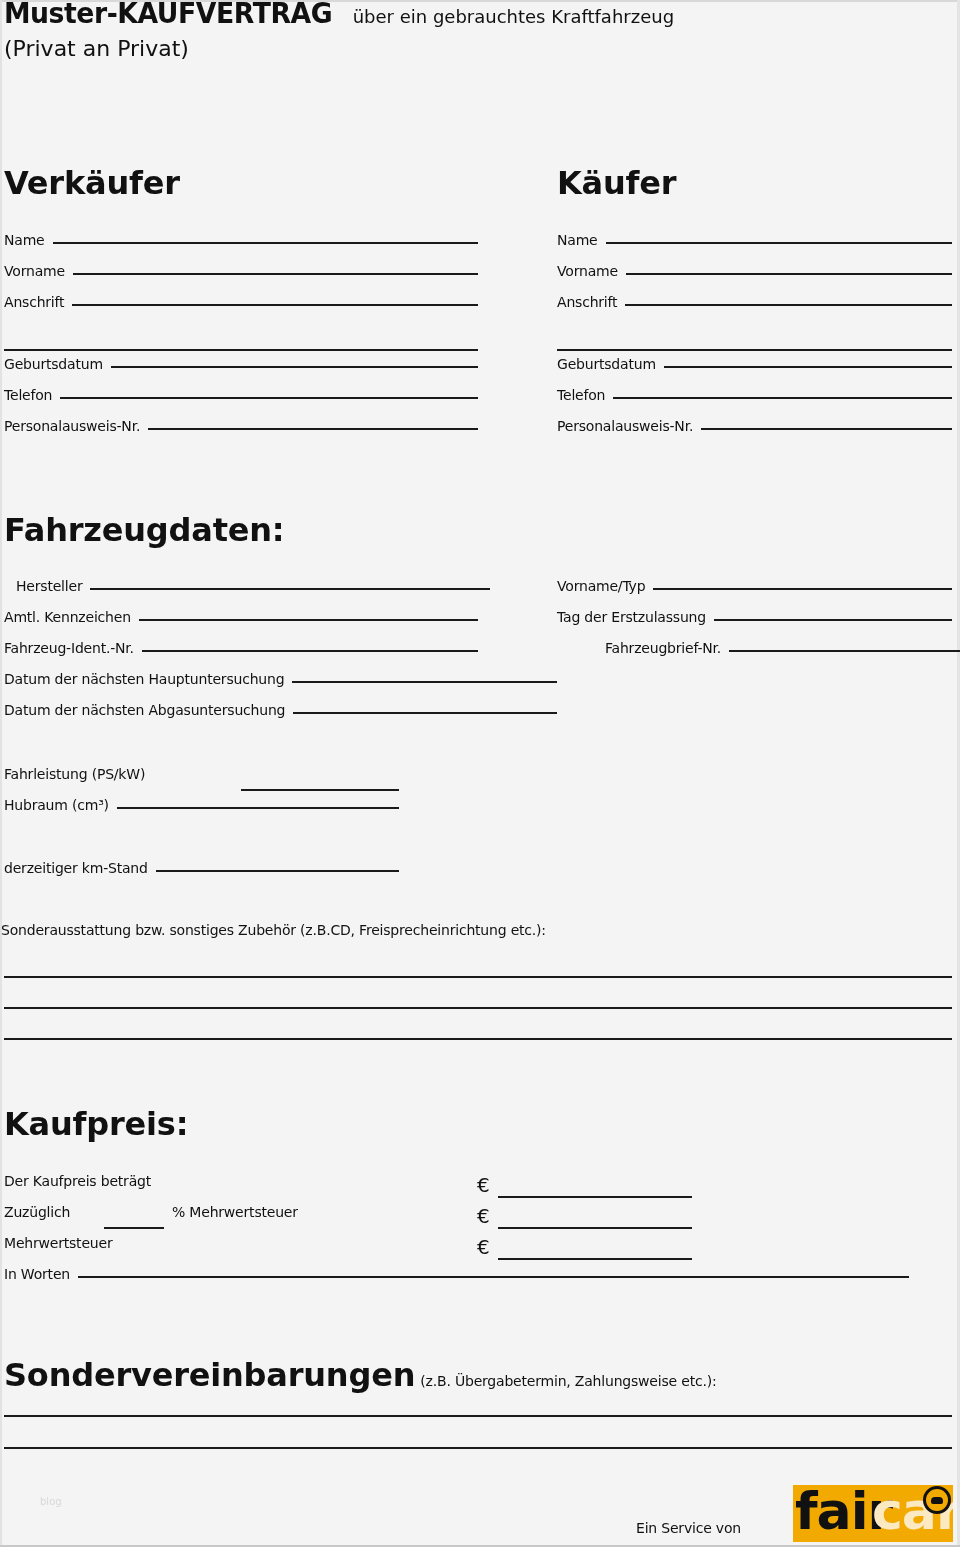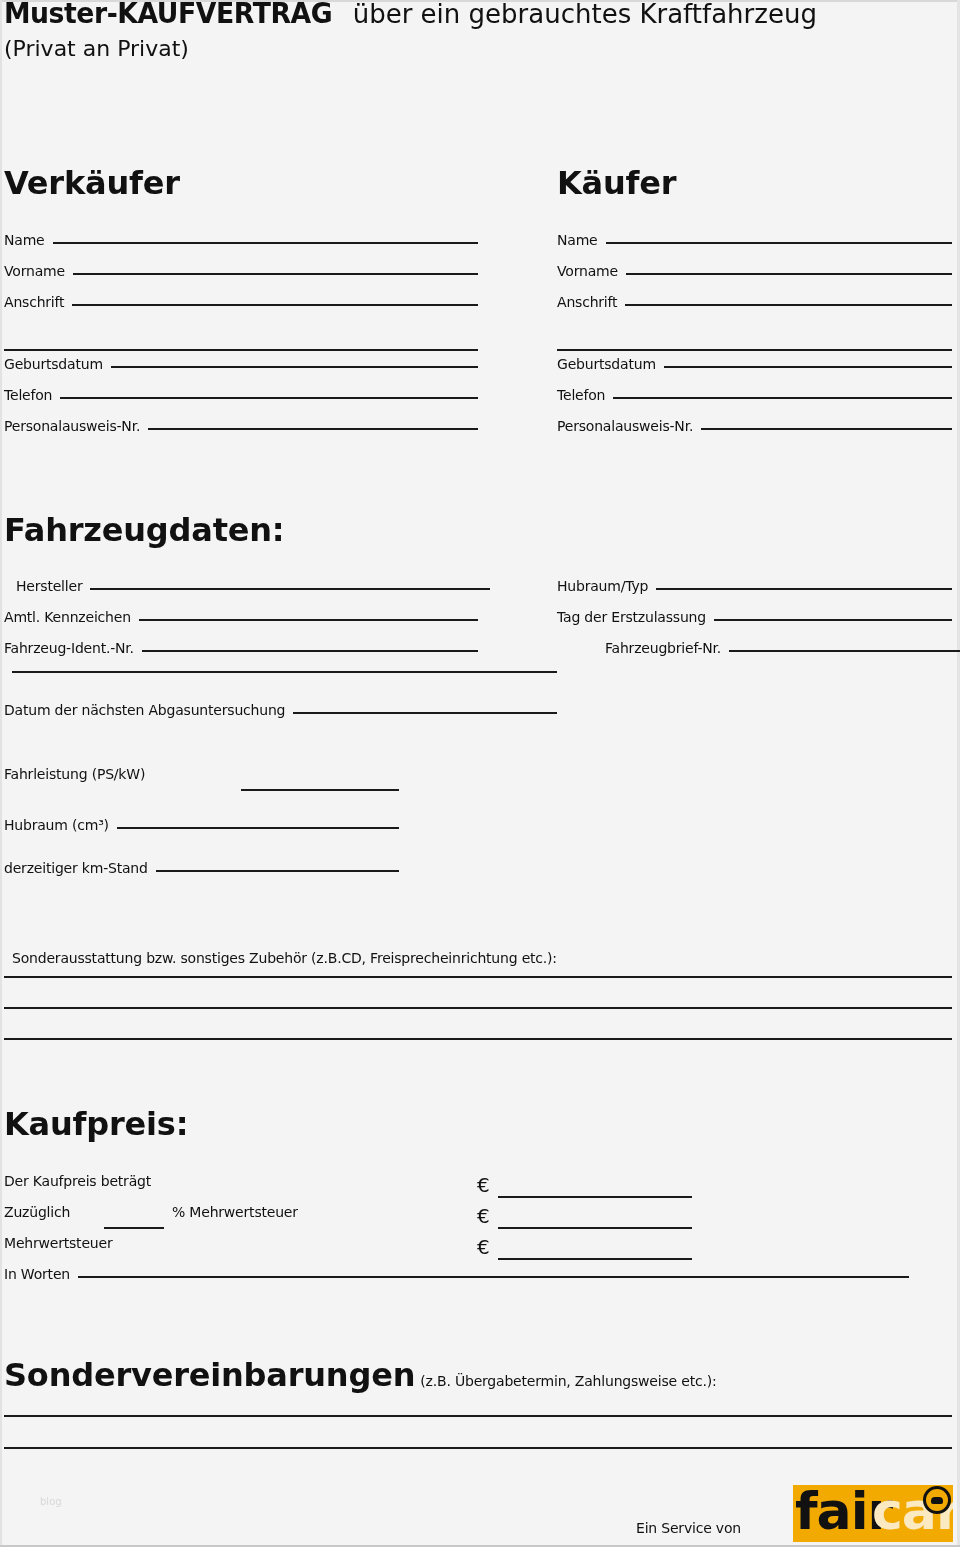--- a/index.html
+++ b/index.html
@@ -9,21 +9,21 @@
     font-family: "DejaVu Sans", sans-serif;
     color: #111;
   }
   .page-border-top { position: absolute; left: 0; top: 0; width: 960px; height: 2px; background: #d8d8d8; }
   .page-border-left { position: absolute; left: 0; top: 0; width: 2px; height: 1547px; background: #e2e2e2; }
   .page-border-right { position: absolute; right: 0; top: 0; width: 3px; height: 1547px; background: #e4e4e4; }
   .page-border-bottom { position: absolute; left: 0; bottom: 0; width: 960px; height: 2px; background: #c8c8c8; }
 
   .abs { position: absolute; white-space: nowrap; }
   .title-bold { font-weight: bold; font-size: 29px; letter-spacing: -0.5px; transform: scaleX(0.92); transform-origin: left; }
-  .title-normal { font-size: 26px; }
+  .title-normal { font-size: 18px; }
   .subtitle { font-size: 22px; }
   .h2 { font-weight: bold; font-size: 32px; letter-spacing: -0.2px; }
   .lbl { font-size: 14px; letter-spacing: -0.2px; }
   .line { position: absolute; height: 0; border-top: 2px solid #1a1a1a; }
   .euro { font-size: 20px; }
 
   .row { position: absolute; display: flex; align-items: flex-end; }
   .row .fill { flex: 1; border-bottom: 2px solid #1a1a1a; margin-left: 8px; height: 0; margin-bottom: 4px; }
 
   .logo {
@@ -118,53 +118,54 @@
 <div class="row" style="left:4px; top:609px; width:474px;">
   <span class="lbl">Amtl. Kennzeichen</span>
     <span class="fill"></span>
 </div>
 <div class="row" style="left:4px; top:640px; width:474px;">
   <span class="lbl">Fahrzeug-Ident.-Nr.</span>
     <span class="fill"></span>
 </div>
 
 <div class="row" style="left:557px; top:578px; width:395px;">
-  <span class="lbl">Hubraum/Typ</span>
+  <span class="lbl">Vorname/Typ</span>
     <span class="fill"></span>
 </div>
 <div class="row" style="left:557px; top:609px; width:395px;">
   <span class="lbl">Tag der Erstzulassung</span>
     <span class="fill"></span>
 </div>
 <div class="row" style="left:557px; top:640px; width:395px;margin-left:48px;">
   <span class="lbl">Fahrzeugbrief-Nr.</span>
     <span class="fill"></span>
 </div>
 
 <div class="row" style="left:4px; top:671px; width:553px;">
+  <span class="lbl">Datum der nächsten Hauptuntersuchung</span>
     <span class="fill"></span>
 </div>
 <div class="row" style="left:4px; top:702px; width:553px;">
   <span class="lbl">Datum der nächsten Abgasuntersuchung</span>
     <span class="fill"></span>
 </div>
 
 <div class="abs lbl" style="left:4px; top:766px;">Fahrleistung (PS/kW)</div>
 <div class="line" style="left:241px; top:789px; width:158px;"></div>
-<div class="row" style="left:4px; top:797px; width:395px;margin-top:20px;">
+<div class="row" style="left:4px; top:797px; width:395px;">
   <span class="lbl">Hubraum (cm³)</span>
     <span class="fill"></span>
 </div>
 
 <div class="row" style="left:4px; top:860px; width:395px;">
   <span class="lbl">derzeitiger km-Stand</span>
     <span class="fill"></span>
 </div>
 
-<div class="abs lbl" style="left:12px; top:922px;margin-top:28px;">Sonderausstattung bzw. sonstiges Zubehör (z.B.CD, Freisprecheinrichtung etc.):</div>
+<div class="abs lbl" style="left:1px; top:922px;">Sonderausstattung bzw. sonstiges Zubehör (z.B.CD, Freisprecheinrichtung etc.):</div>
 <div class="line" style="left:4px; top:976px; width:948px;"></div>
 <div class="line" style="left:4px; top:1007px; width:948px;"></div>
 <div class="line" style="left:4px; top:1038px; width:948px;"></div>
 
 <div class="abs h2" style="left:4px; top:1105px;">Kaufpreis:</div>
 
 <div class="abs lbl" style="left:4px; top:1173px;">Der Kaufpreis beträgt</div>
 <div class="abs euro" style="left:477px; top:1173px;">€</div>
 <div class="line" style="left:498px; top:1196px; width:194px;"></div>
 

